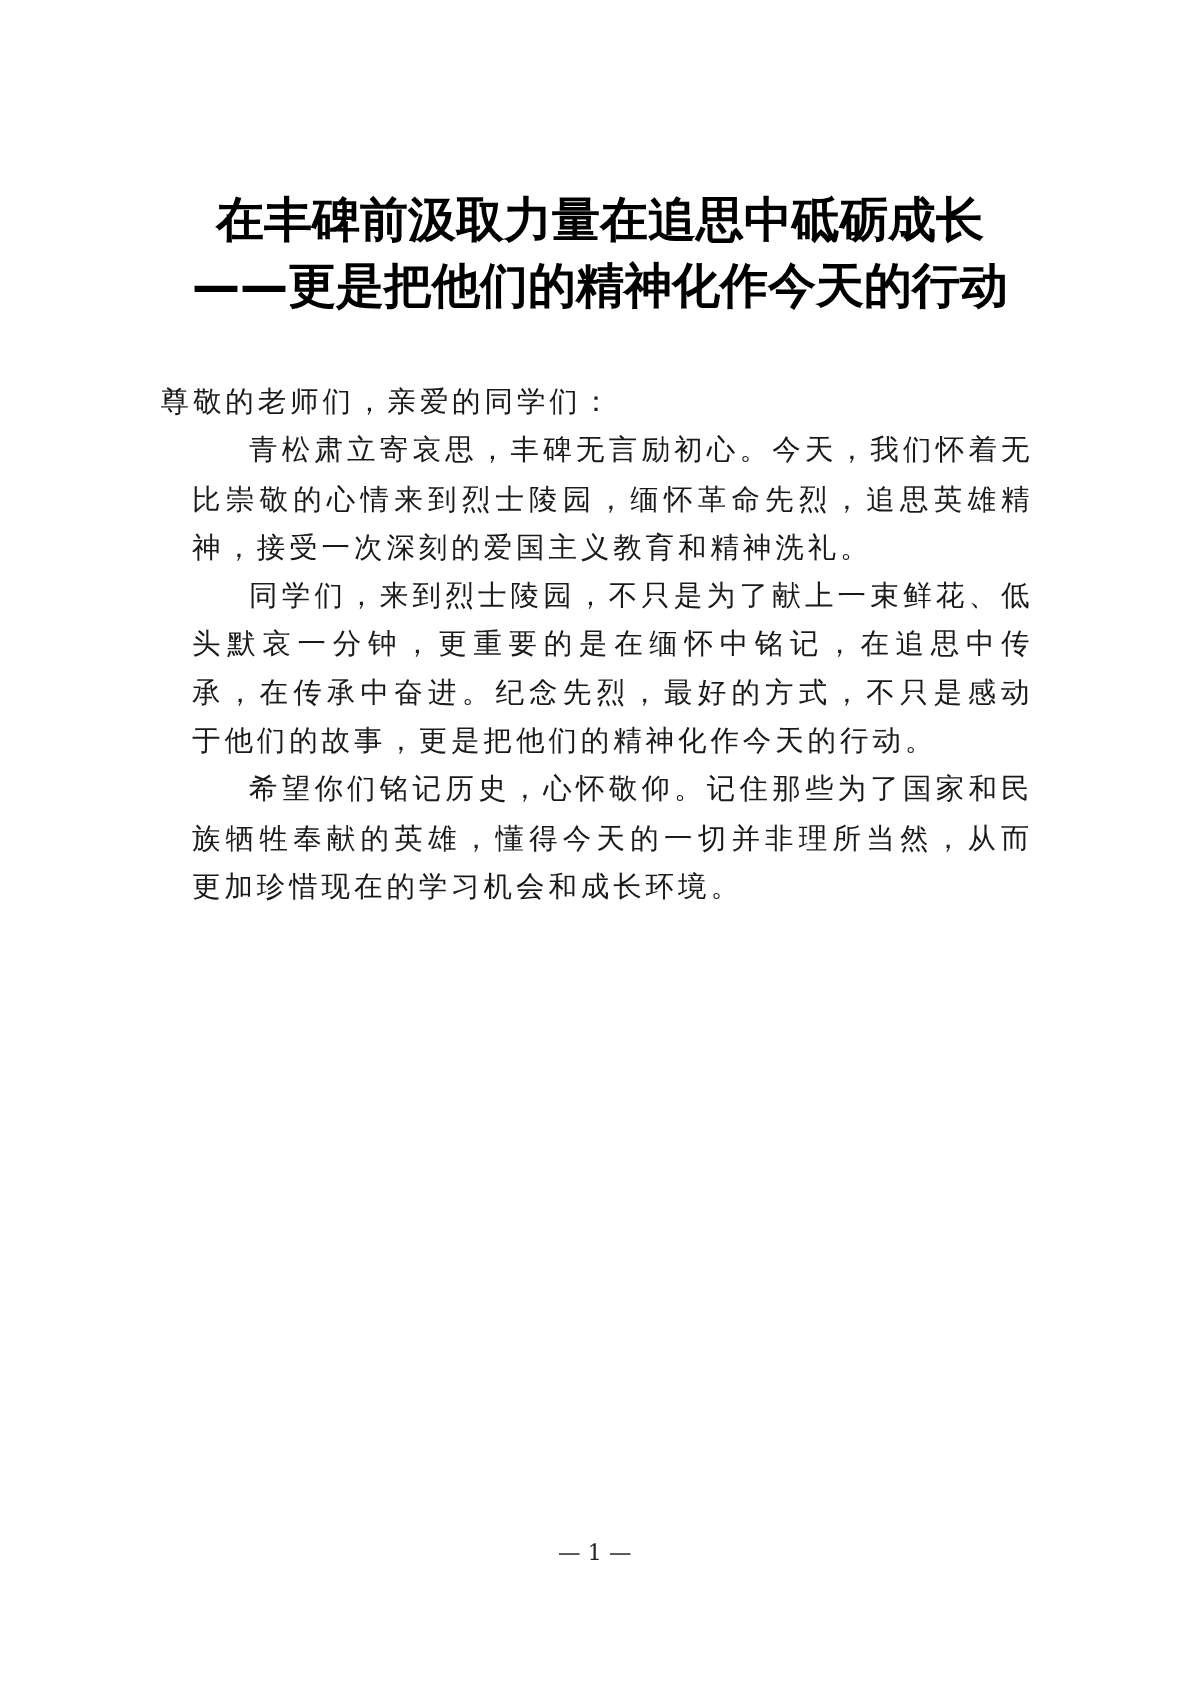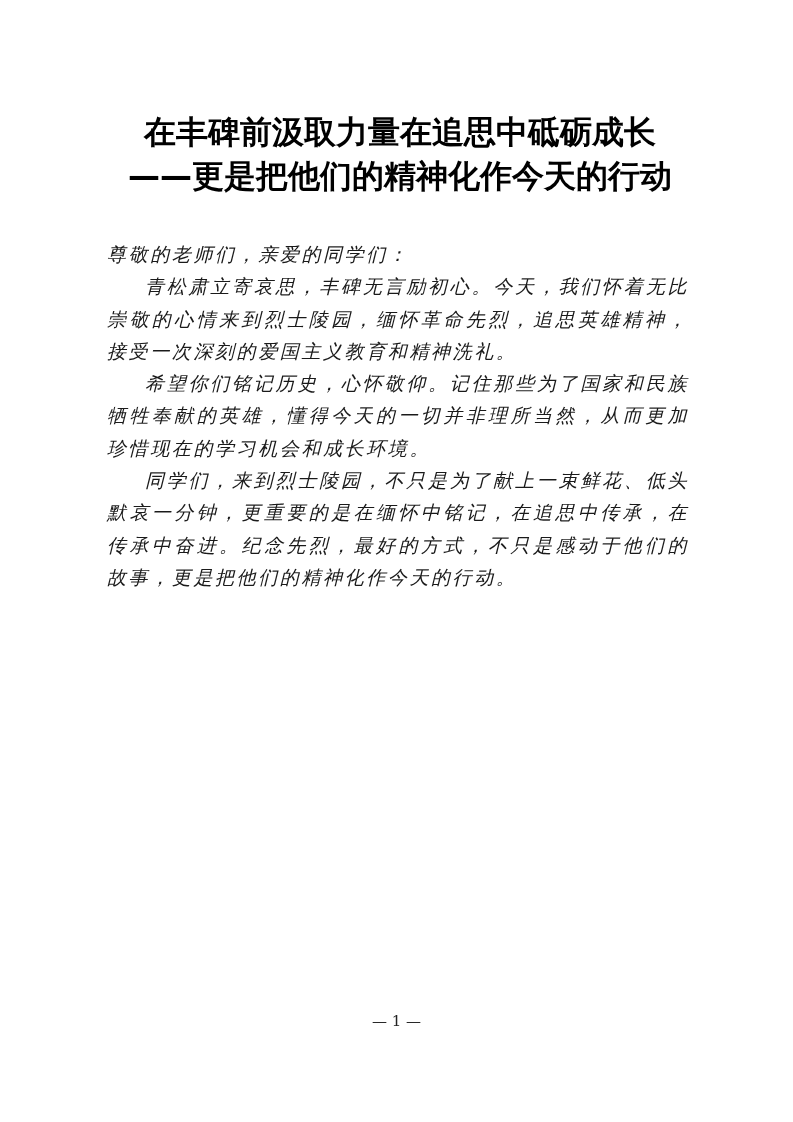--- a/index.html
+++ b/index.html
@@ -1,55 +1,54 @@
 <!DOCTYPE html>
 <html><head>
   <meta charset="utf-8">
   <style>
     html, body { margin: 0; padding: 0; background: #ffffff; }
     body { width: 793px; height: 1122px; position: relative; overflow: hidden; }
     .page {
-      position: absolute; left: 0; top: 0; width: 793px; height: 831px;
+      position: absolute; left: 0; top: 14px; width: 793px; height: 831px;
       background: #ffffff; color: #111111;
     }
     .title-block {
       position: absolute; left: 100px; top: 110px; width: 600px;
       text-align: center;
       font-family: "DejaVu Sans", "Liberation Sans", sans-serif;
       font-weight: bold; font-size: 32px; line-height: 44px; color: #000;
       letter-spacing: 0px;
     }
     .title-line { display: block; white-space: nowrap; }
     .body-text {
       position: absolute; left: 107px; top: 238px; width: 582px;
       font-family: "DejaVu Serif", "Liberation Serif", serif;
       font-size: 19px; line-height: 32.3px; color: #1a1a1a;
       text-align: justify; text-justify: inter-ideograph;
       letter-spacing: 2.6px;
-      font-style: italic;
     }
     .para { margin: 0; }
-    .para.indent { text-indent: 2em; }
+    .para.indent { text-indent: 2em; margin-left: 21px; }
     .page-number {
       position: absolute; left: 0; top: 1012px; width: 793px;
       text-align: center;
       font-family: "DejaVu Serif", "Liberation Serif", serif;
       font-size: 15px; color: #222;
     }
   </style>
 </head>
 <body>
 
 <div class="page">
   <div class="title-block">
     <span class="title-line">在丰碑前汲取力量在追思中砥砺成长</span>
     <span class="title-line">——更是把他们的精神化作今天的行动</span>
   </div>
 
   <div class="body-text">
     <p class="para">尊敬的老师们，亲爱的同学们：</p>
     <p class="para indent">青松肃立寄哀思，丰碑无言励初心。今天，我们怀着无比崇敬的心情来到烈士陵园，缅怀革命先烈，追思英雄精神，接受一次深刻的爱国主义教育和精神洗礼。</p>
+    <p class="para indent">同学们，来到烈士陵园，不只是为了献上一束鲜花、低头默哀一分钟，更重要的是在缅怀中铭记，在追思中传承，在传承中奋进。纪念先烈，最好的方式，不只是感动于他们的故事，更是把他们的精神化作今天的行动。</p>
     <p class="para indent">希望你们铭记历史，心怀敬仰。记住那些为了国家和民族牺牲奉献的英雄，懂得今天的一切并非理所当然，从而更加珍惜现在的学习机会和成长环境。</p>
-    <p class="para indent">同学们，来到烈士陵园，不只是为了献上一束鲜花、低头默哀一分钟，更重要的是在缅怀中铭记，在追思中传承，在传承中奋进。纪念先烈，最好的方式，不只是感动于他们的故事，更是把他们的精神化作今天的行动。</p>
   </div>
 
   <div class="page-number">— 1 —</div>
 </div>
 
 </body></html>

